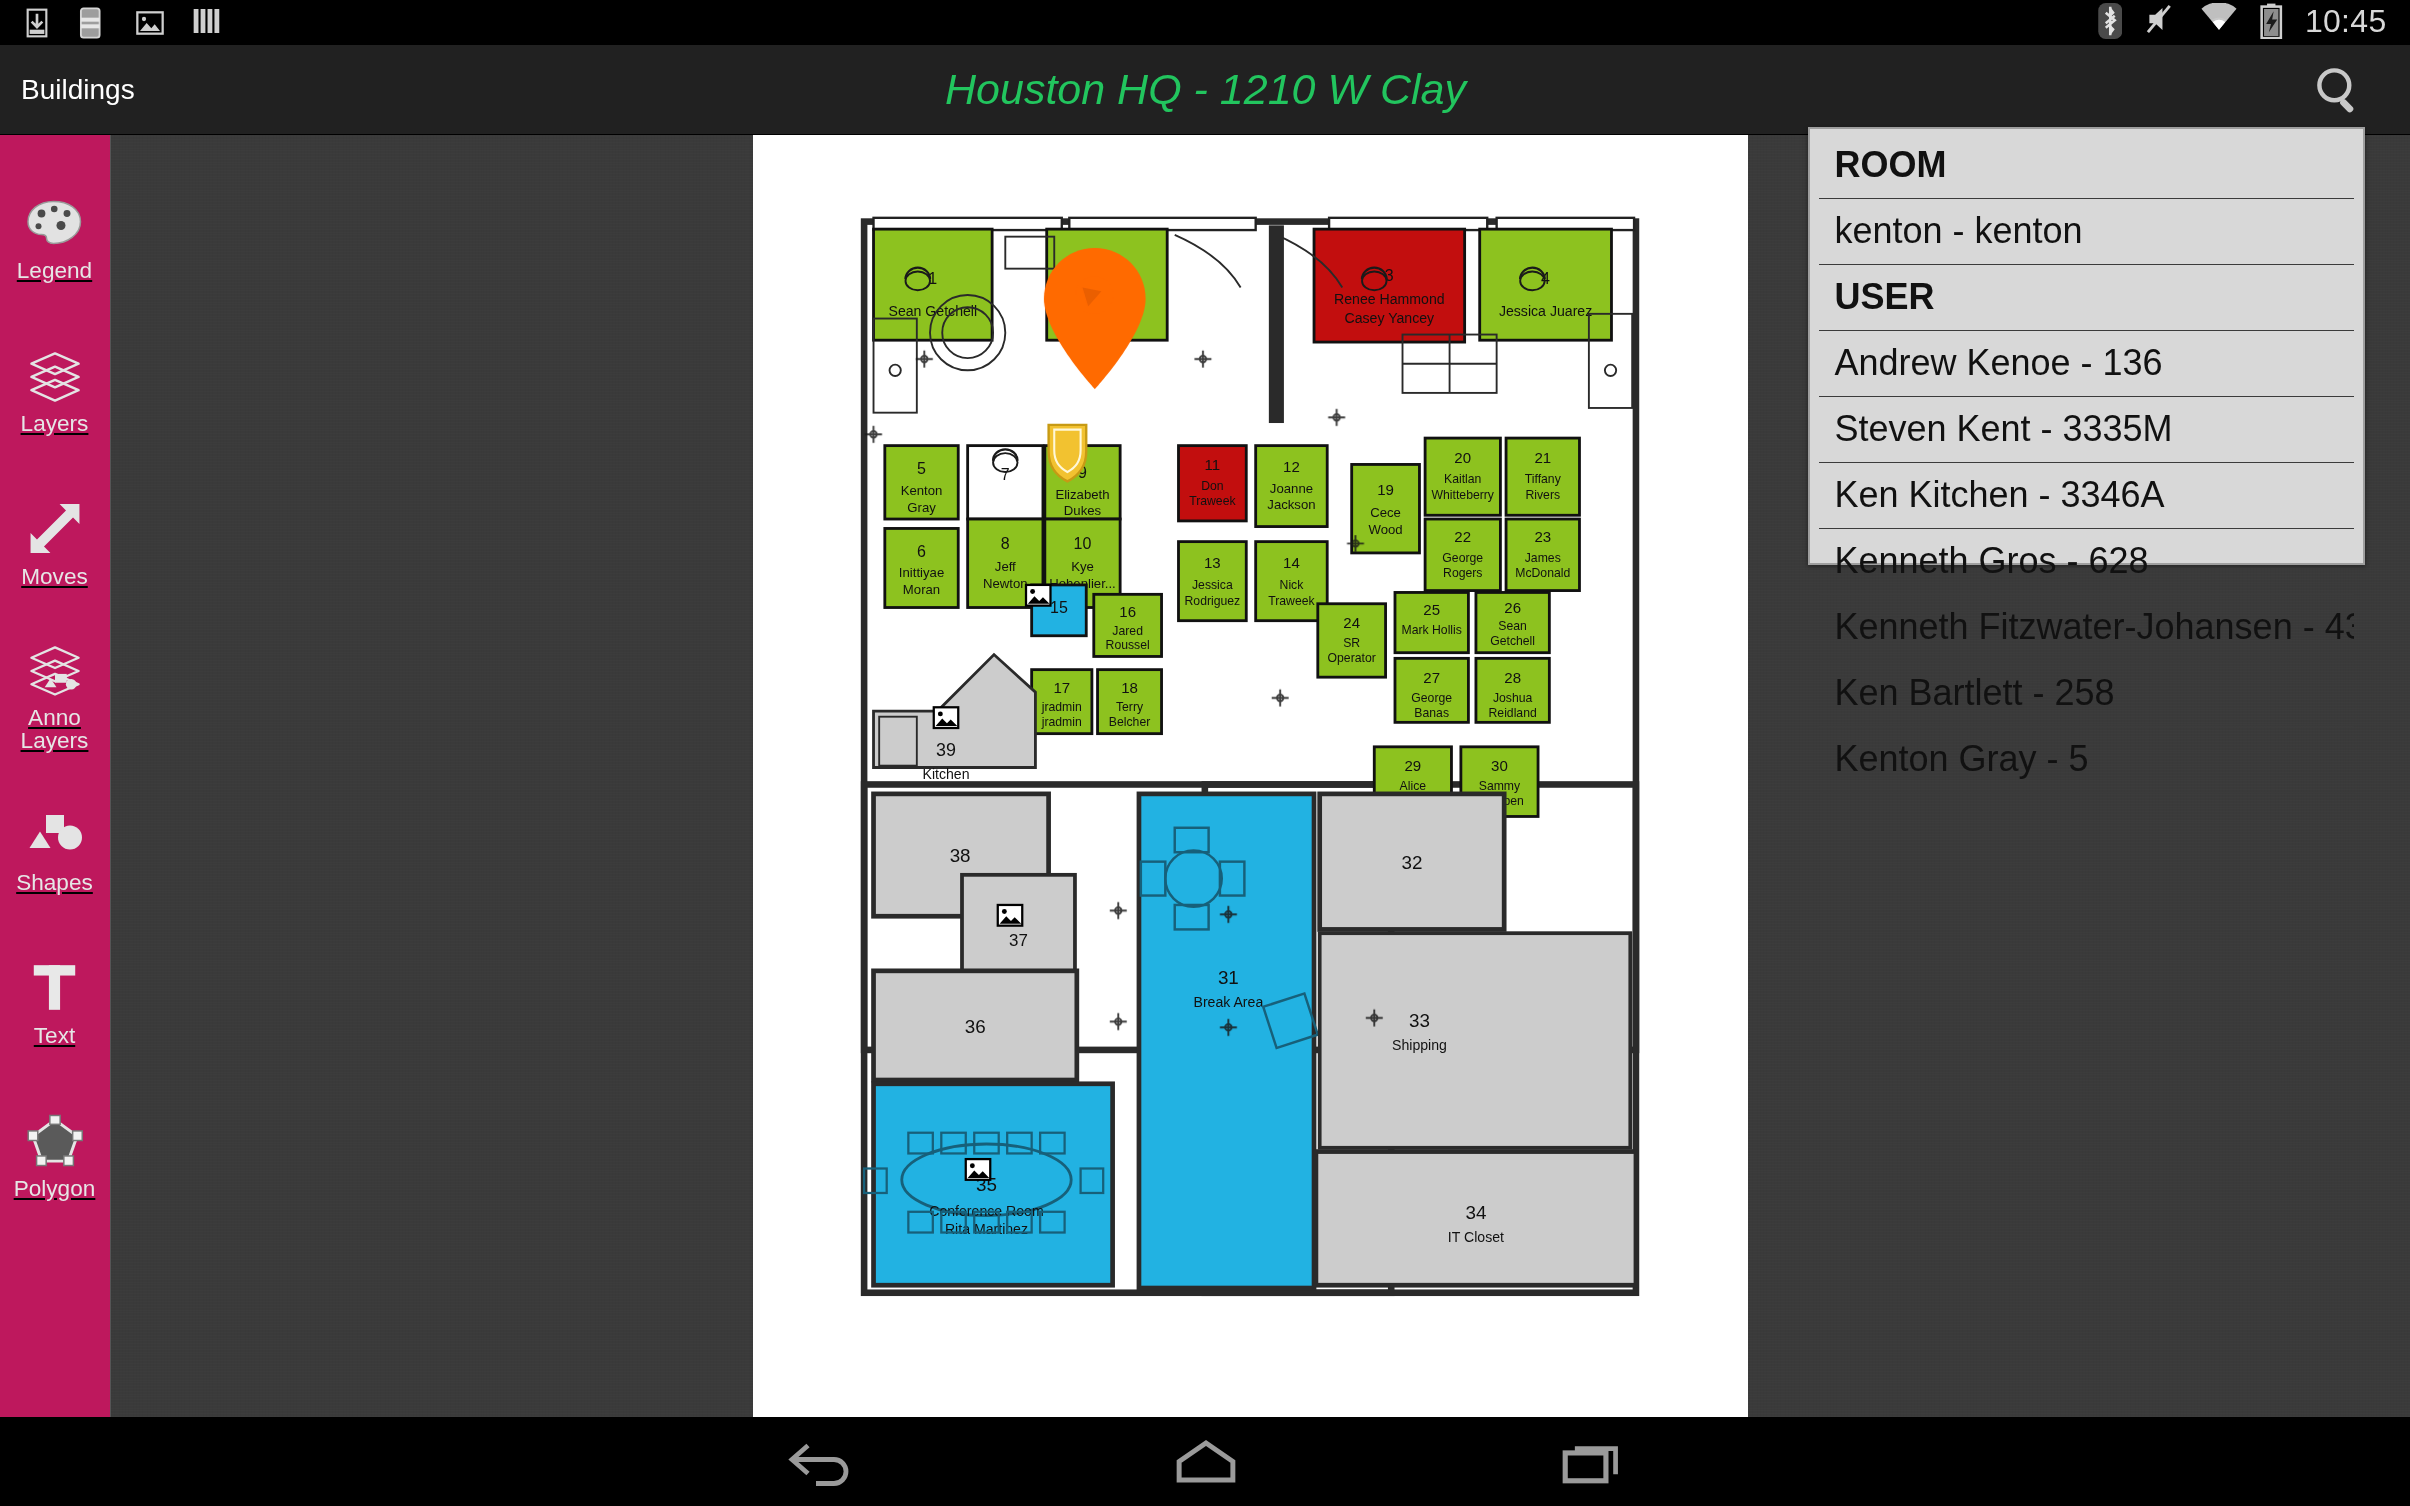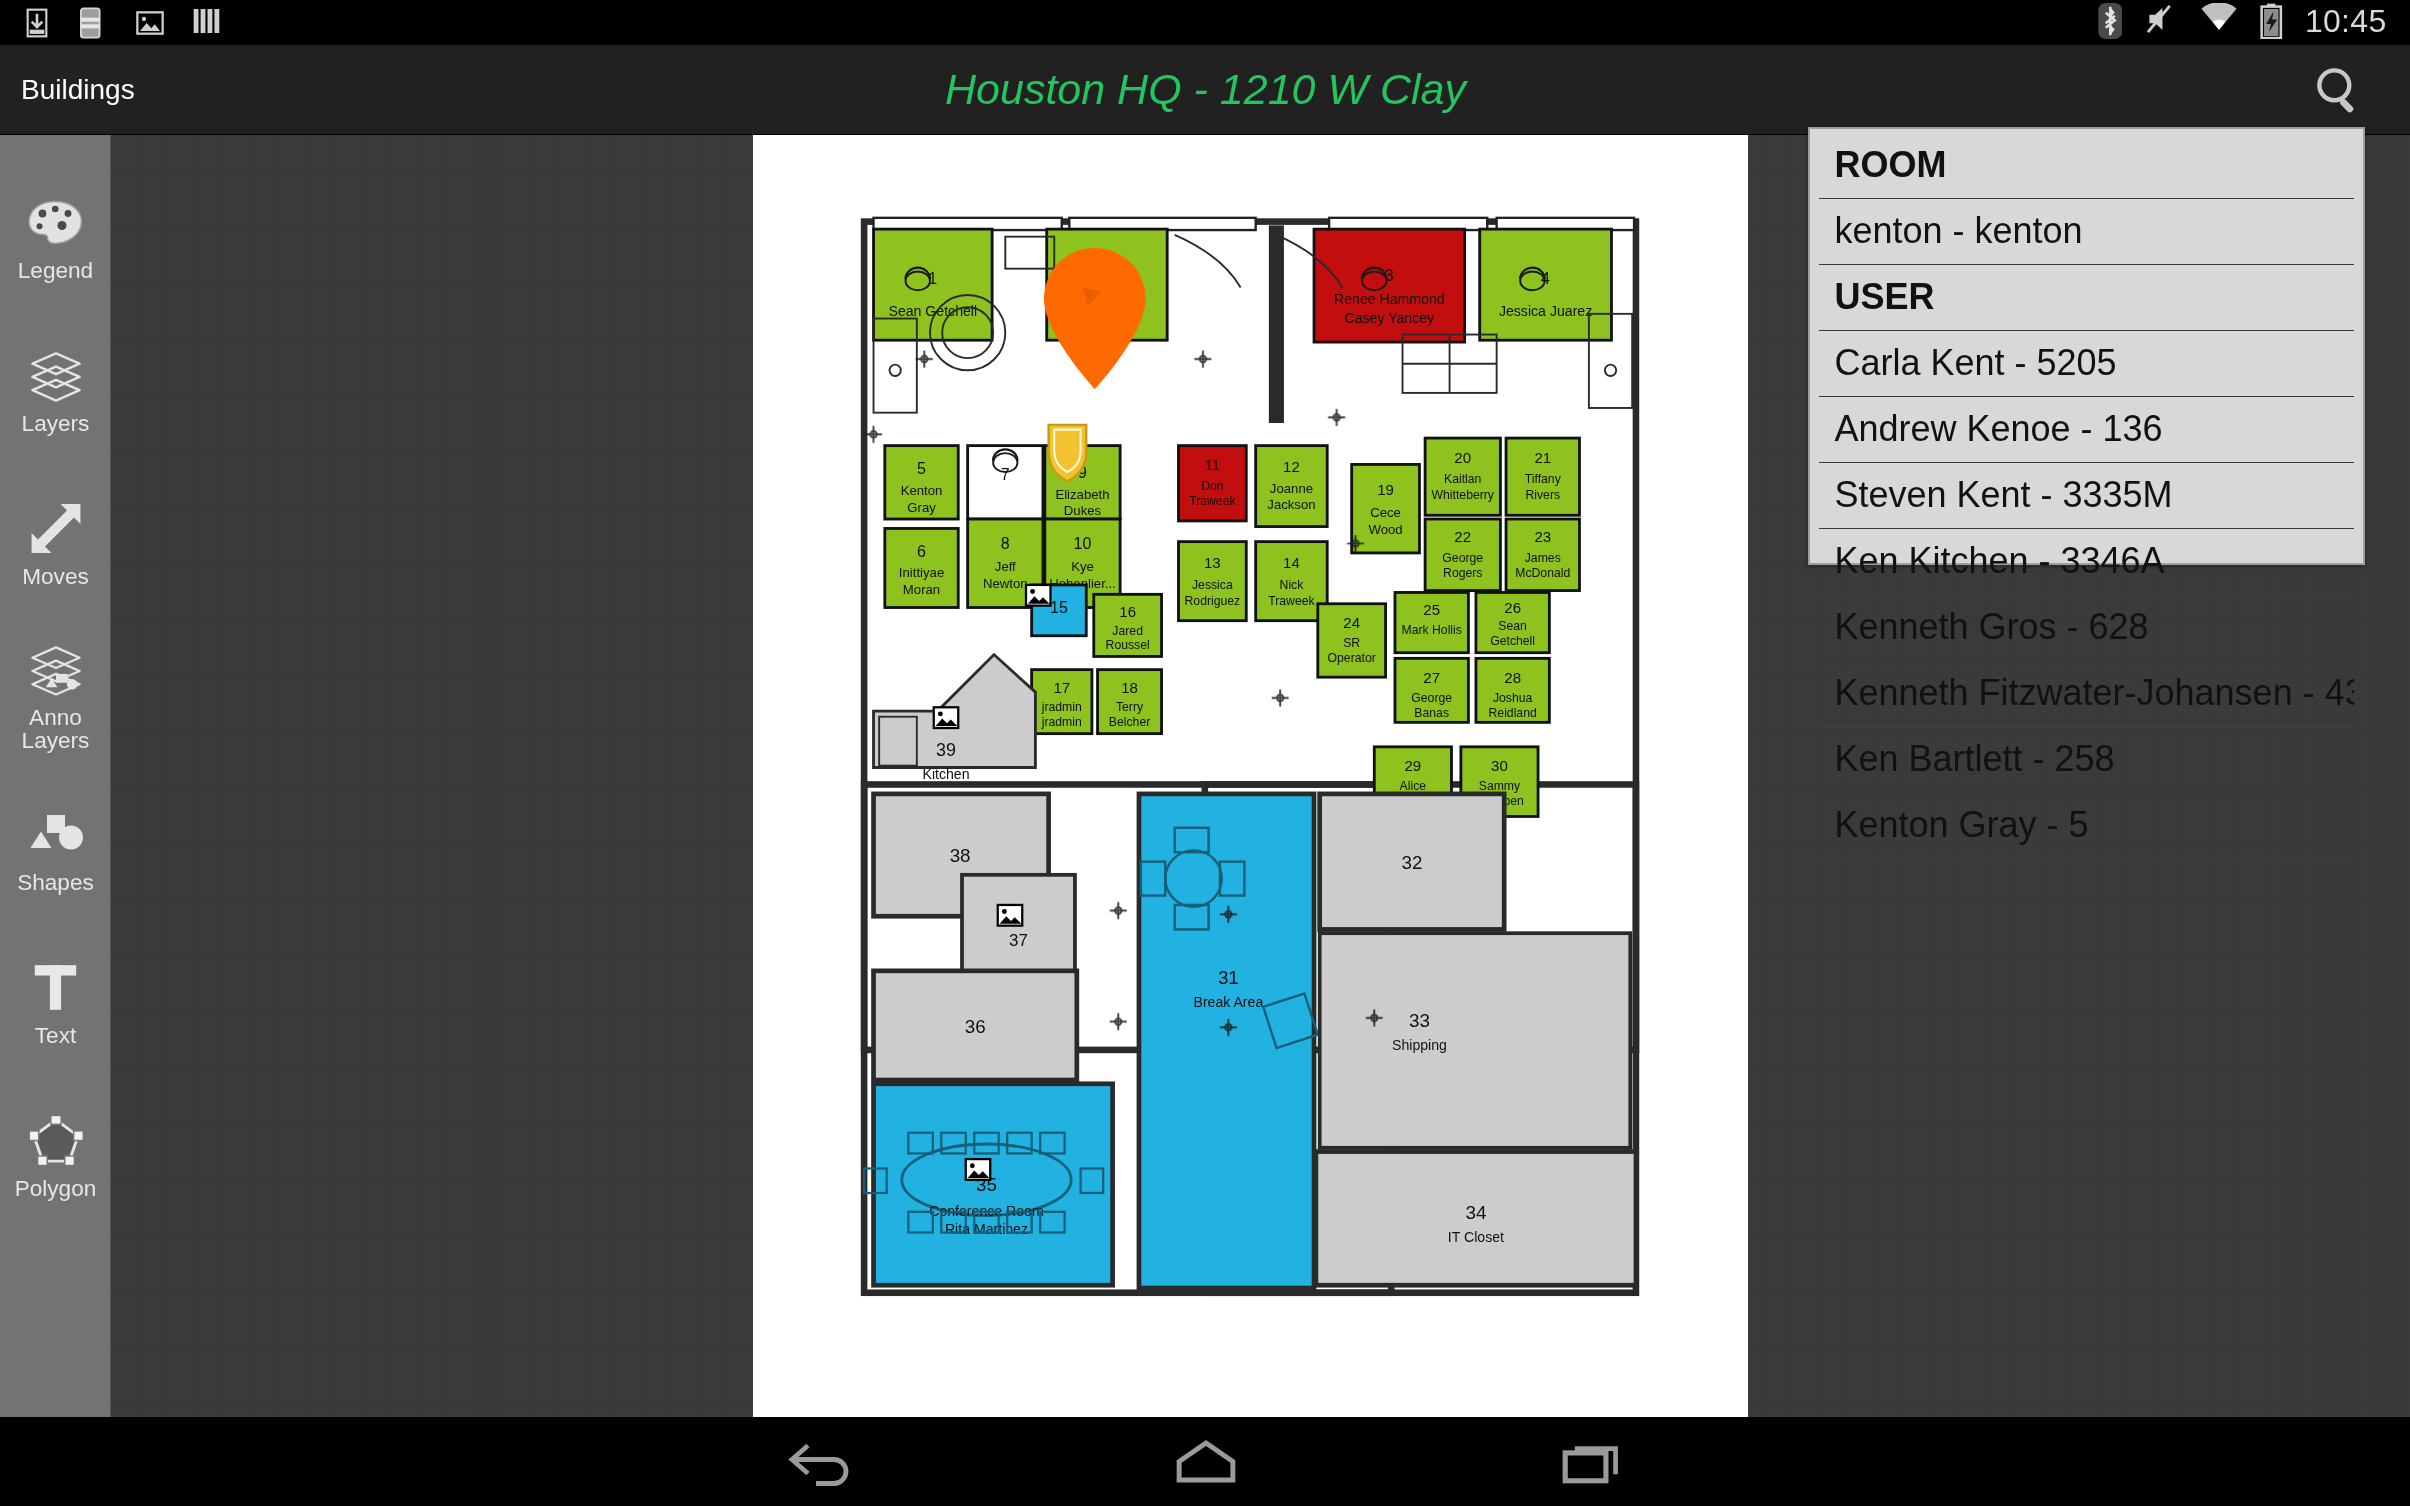--- a/index.html
+++ b/index.html
@@ -47,24 +47,24 @@
   #search-btn {
     margin-left: auto; margin-right: 36px;
     width: 72px; height: 72px; display: flex;
     align-items: center; justify-content: center; cursor: pointer;
   }
 
   
   #tool-rail {
     position: absolute; left: 0; top: 135px;
     width: 111px; height: 1282px;
-    background: #737373;
+    background: #be185d;
     border-right: 1.9px solid #555;
     display: flex; flex-direction: column;
-    align-items: flex-start; padding-top: 26px;
+    align-items: flex-end; padding-top: 26px; text-decoration: underline;
   }
   .tool {
     width: 111px; height: 153px;
     display: flex; flex-direction: column;
     align-items: center; justify-content: center;
     cursor: pointer; user-select: none;
   }
   .tool-ico { height: 58px; display:flex; align-items:center; justify-content:center; }
   .tool-lbl {
     color: #e6e6e6; font-size: 22.6px; margin-top: 7.5px;
@@ -600,21 +600,20 @@
       </g>
     </svg>
   </div>
 </div>
 
 <div id="results-panel">
   <div class="res-rows-wrap">
     <div class="res-row hdr">ROOM</div>
     <div class="res-row">kenton - kenton</div>
     <div class="res-row hdr">USER</div>
-    <div class="res-row">Carla Kent - 5205</div>
     <div class="res-row">Andrew Kenoe - 136</div>
     <div class="res-row">Steven Kent - 3335M</div>
     <div class="res-row">Ken Kitchen - 3346A</div>
     <div class="res-row">Kenneth Gros - 628</div>
     <div class="res-row">Kenneth Fitzwater-Johansen - 435</div>
     <div class="res-row">Ken Bartlett - 258</div>
     <div class="res-row">Kenton Gray - 5</div>
     <div class="res-row blank"></div>
   </div>
 </div>

